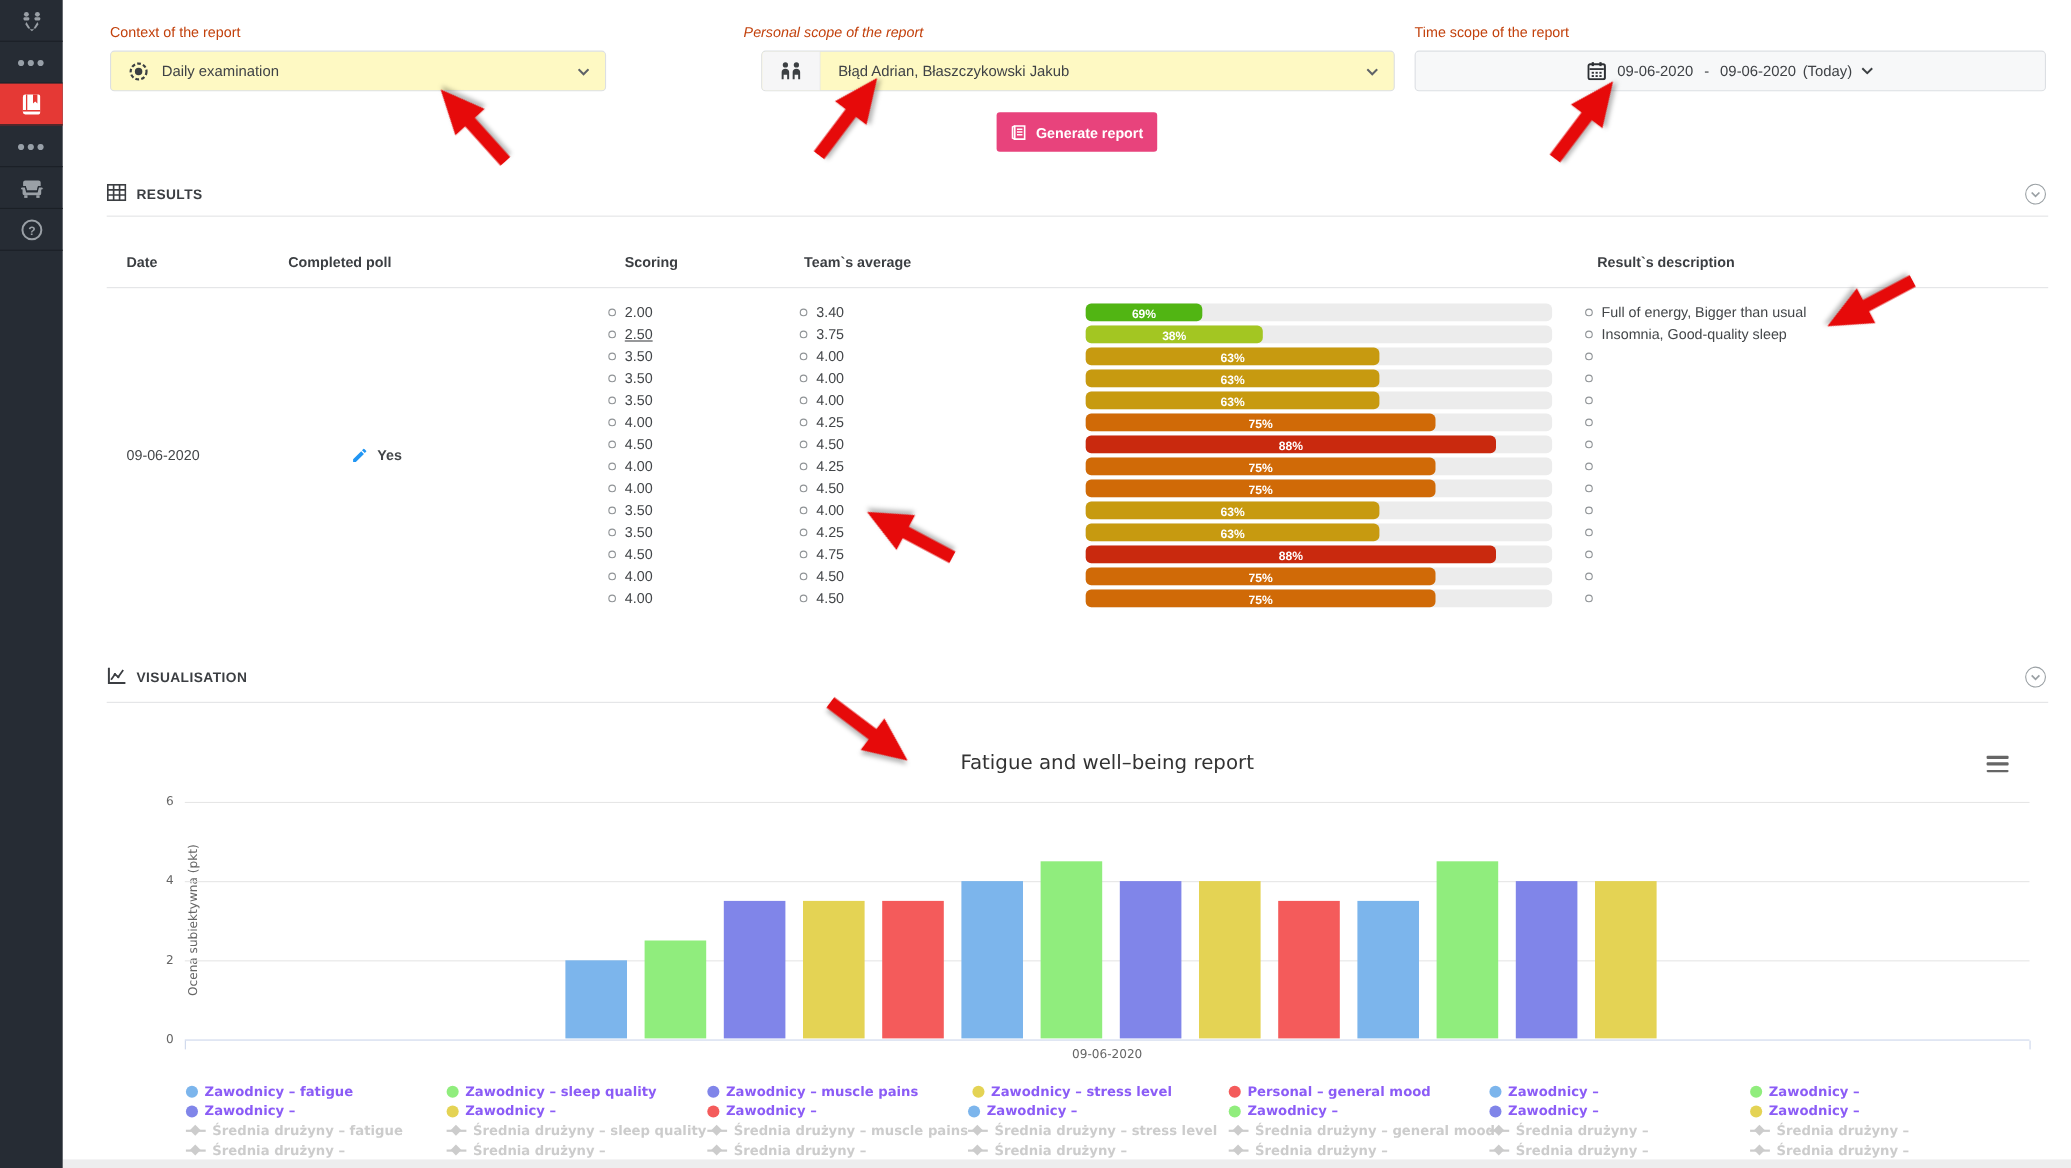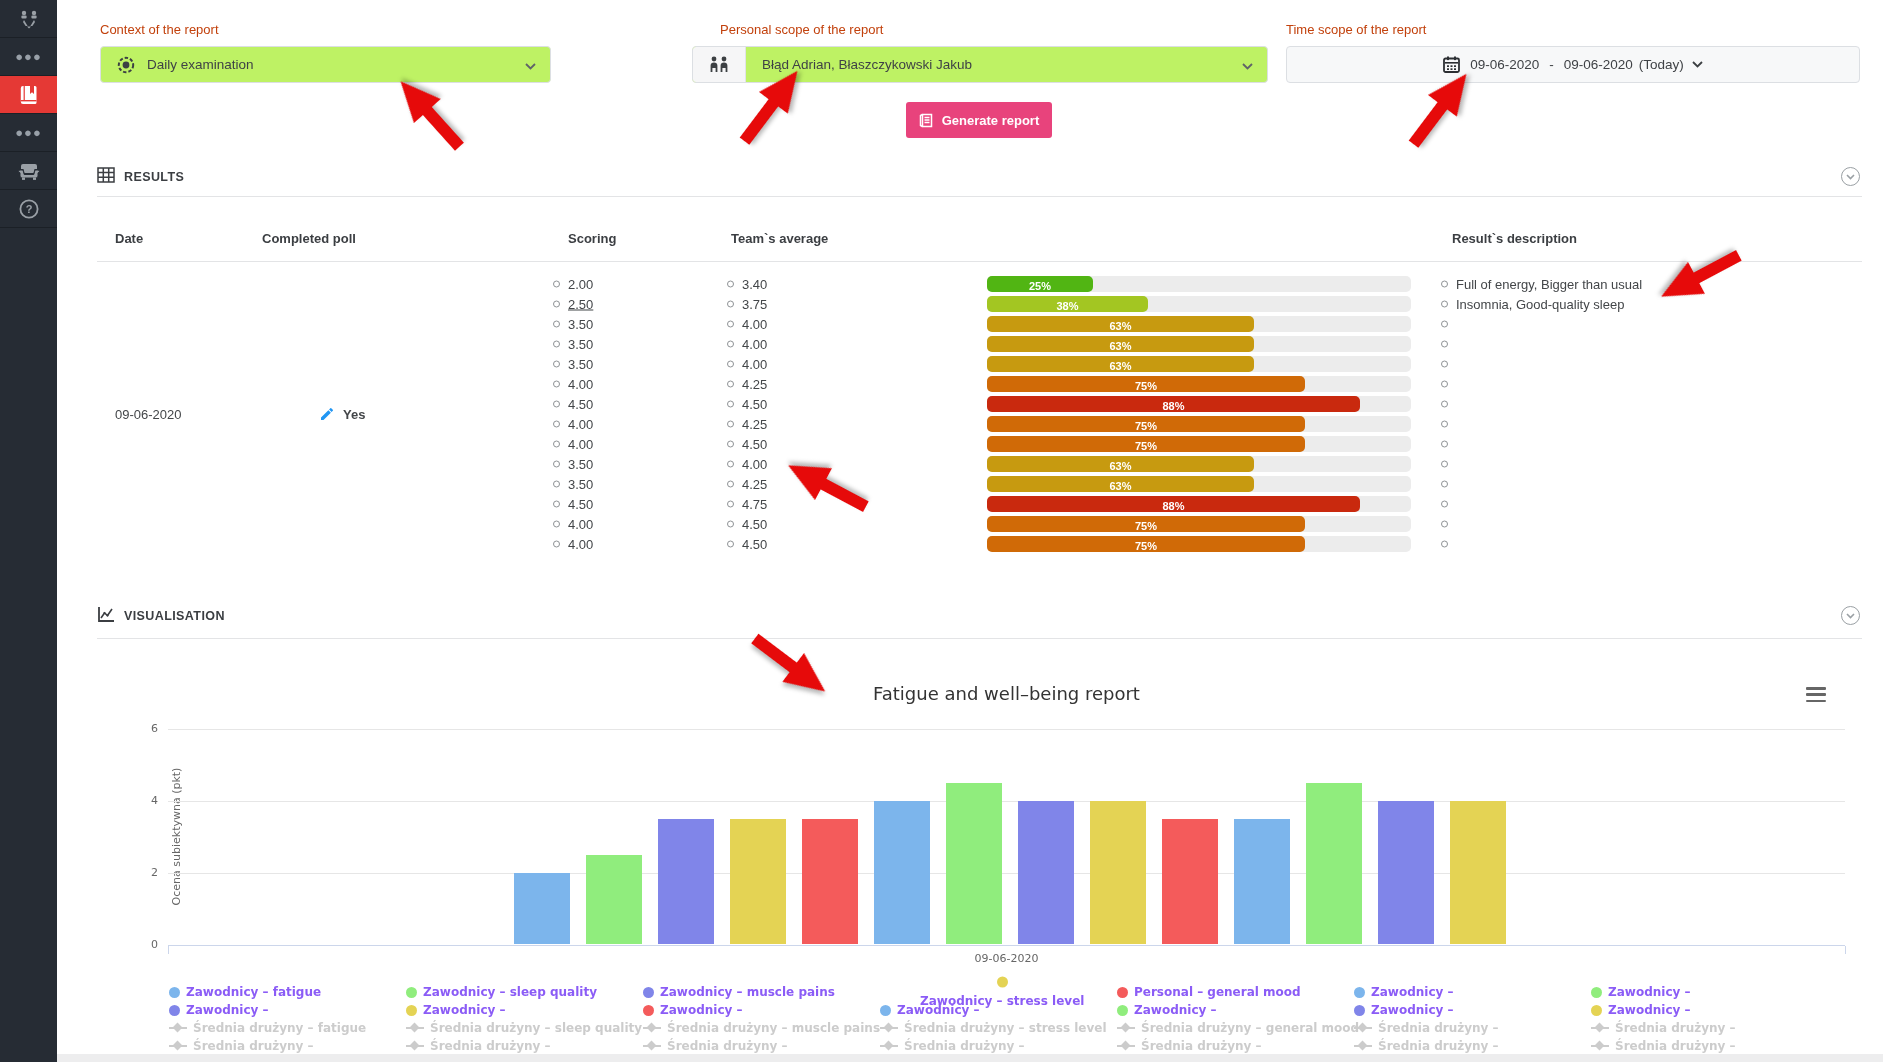--- a/index.html
+++ b/index.html
@@ -9,21 +9,21 @@
   
   .sidebar{position:absolute;left:0;top:0;width:57px;height:1062px;background:#262c34;z-index:5;}
   .sb-item{width:57px;height:37px;display:flex;align-items:center;justify-content:center;
            border-bottom:1px solid #1b2026;cursor:pointer;}
   .sb-item svg{display:block;}
   .sb-item.active{background:#e53935;}
   .sb-dots{color:#98a0a8;font-size:13px;letter-spacing:1px;font-weight:bold;}
   
   .flabel{position:absolute;top:22px;font-size:13px;color:#c2410c;}
   .control{position:absolute;top:46px;height:37px;border:1px solid #dcdfe3;border-radius:4px;
-           background:#bef264;box-sizing:border-box;display:flex;align-items:center;cursor:pointer;}
+           background:#fef9c3;box-sizing:border-box;display:flex;align-items:center;cursor:pointer;}
   .control .ctext{font-size:13.5px;color:#3f4246;}
   .chev{margin-left:auto;margin-right:14px;}
   .icon-box{width:52px;height:100%;background:#f6f6f7;border-right:1px solid #e1e3e6;
             display:flex;align-items:center;justify-content:center;border-radius:3px 0 0 3px;}
   .time-control{background:#f7f8f9;justify-content:center;}
   .gray-txt{color:#b9bcbf;}
   .btn-generate{position:absolute;left:906px;top:102px;width:146px;height:36px;background:#e8437c;
                 border:none;border-radius:3px;color:#fff;font-size:13px;font-weight:bold;
                 display:flex;align-items:center;justify-content:center;gap:8px;cursor:pointer;
                 font-family:"Liberation Sans",sans-serif;}
@@ -136,21 +136,21 @@
       </svg>
   </span>
   <span class="ctext" style="margin-left:12px;">Daily examination</span>
   <span class="chev">
     <svg width="11" height="7" viewBox="0 0 11 7">
         <polyline points="1,1 5.5,5.5 10,1" fill="none" stroke="#5f6368" stroke-width="1.8"></polyline>
       </svg>
   </span>
 </div>
 
-<div class="flabel" style="left:720px;">Personal scope of the report</div>
+<div class="flabel" style="left:676px;font-style:italic;">Personal scope of the report</div>
 <div class="control" style="left:692px;width:576px;">
   <span class="icon-box">
     <svg width="22" height="17" viewBox="0 0 22 17">
         <g fill="#3c4043">
       <circle cx="6" cy="3" r="2.4"></circle>
           <path d="M2.6 16V9.4c0-1.8 1.3-3 3.4-3s3.4 1.2 3.4 3V16H7.6v-4H4.4v4z"></path>
       <circle cx="16" cy="3" r="2.4"></circle>
           <path d="M12.6 16V9.4c0-1.8 1.3-3 3.4-3s3.4 1.2 3.4 3V16h-1.8v-4h-3.2v4z"></path>
         </g>
       </svg>
@@ -235,21 +235,21 @@
     </svg>
 </span>
 <div class="cellv" style="left:343px;top:414px;font-weight:bold;">Yes</div>
 
 <div id="table-body" class="abs" style="left:0;top:0;width:1883px;height:1062px;">
     <span class="ring" style="left: 553px; top: 284px;"></span>
     <span class="cellv" style="left: 568px; top: 284px;">2.00</span>
     <span class="ring" style="left: 727px; top: 284px;"></span>
     <span class="cellv" style="left: 742px; top: 284px;">3.40</span>
     <div class="bar-track" style="left: 987px; top: 276px;">
-      <div class="bar-fill" style="width: 106px; background: rgb(81, 181, 19);"><span class="bar-label">25%</span></div>
+      <div class="bar-fill" style="width: 106px; background: rgb(81, 181, 19);"><span class="bar-label">69%</span></div>
     </div>
     <span class="ring" style="left: 1441px; top: 284px;"></span>
     <span class="cellv" style="left: 1456px; top: 284px;">Full of energy, Bigger than usual</span>
     <span class="ring" style="left: 553px; top: 304px;"></span>
     <span class="cellv" style="left: 568px; top: 304px; text-decoration: underline;">2.50</span>
     <span class="ring" style="left: 727px; top: 304px;"></span>
     <span class="cellv" style="left: 742px; top: 304px;">3.75</span>
     <div class="bar-track" style="left: 987px; top: 296px;">
       <div class="bar-fill" style="width: 161px; background: rgb(163, 198, 34);"><span class="bar-label">38%</span></div>
     </div>
@@ -413,21 +413,21 @@
       <span>Zawodnicy – fatigue</span>
     </div>
     <div class="legend-item" style="left: 406px; top: 992px;">
       <span class="lmark-circle" style="background: rgb(144, 237, 125);"></span>
       <span>Zawodnicy – sleep quality</span>
     </div>
     <div class="legend-item" style="left: 643px; top: 992px;">
       <span class="lmark-circle" style="background: rgb(128, 133, 233);"></span>
       <span>Zawodnicy – muscle pains</span>
     </div>
-    <div class="legend-item" style="left: 920px; top: 992px; flex-direction: column;">
+    <div class="legend-item" style="left: 884px; top: 992px;">
       <span class="lmark-circle" style="background: rgb(228, 211, 84);"></span>
       <span>Zawodnicy – stress level</span>
     </div>
     <div class="legend-item" style="left: 1117px; top: 992px;">
       <span class="lmark-circle" style="background: rgb(244, 91, 91);"></span>
       <span>Personal – general mood</span>
     </div>
     <div class="legend-item" style="left: 1354px; top: 992px;">
       <span class="lmark-circle" style="background: rgb(124, 181, 236);"></span>
       <span>Zawodnicy –</span>

